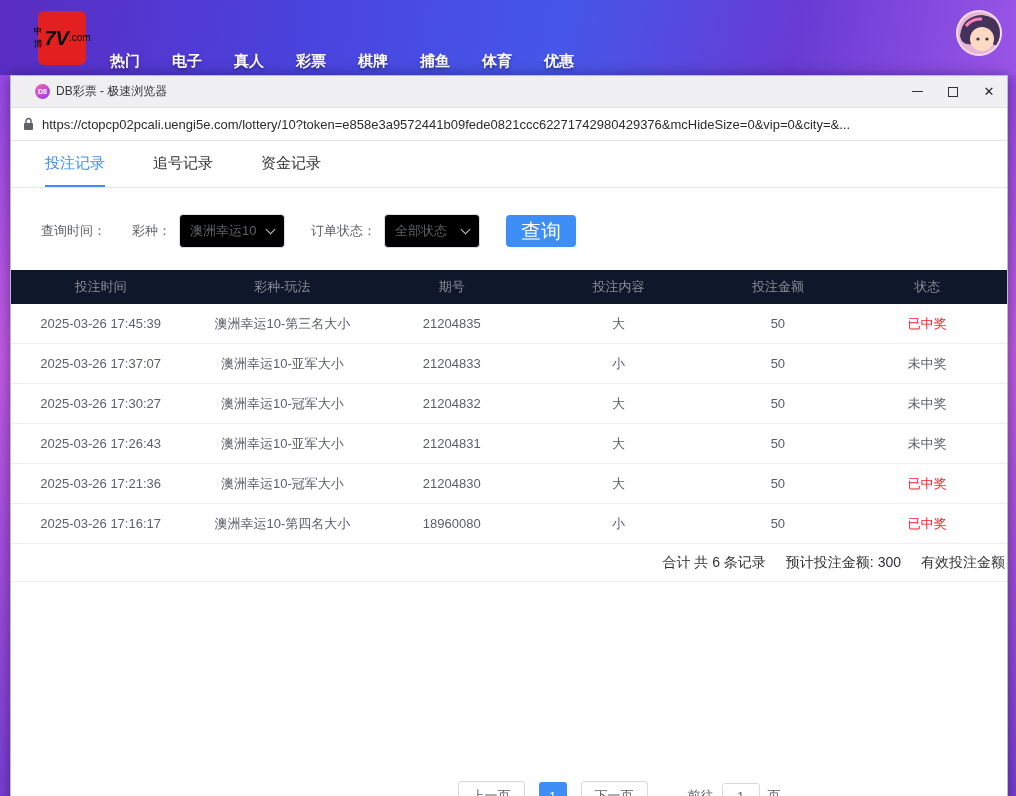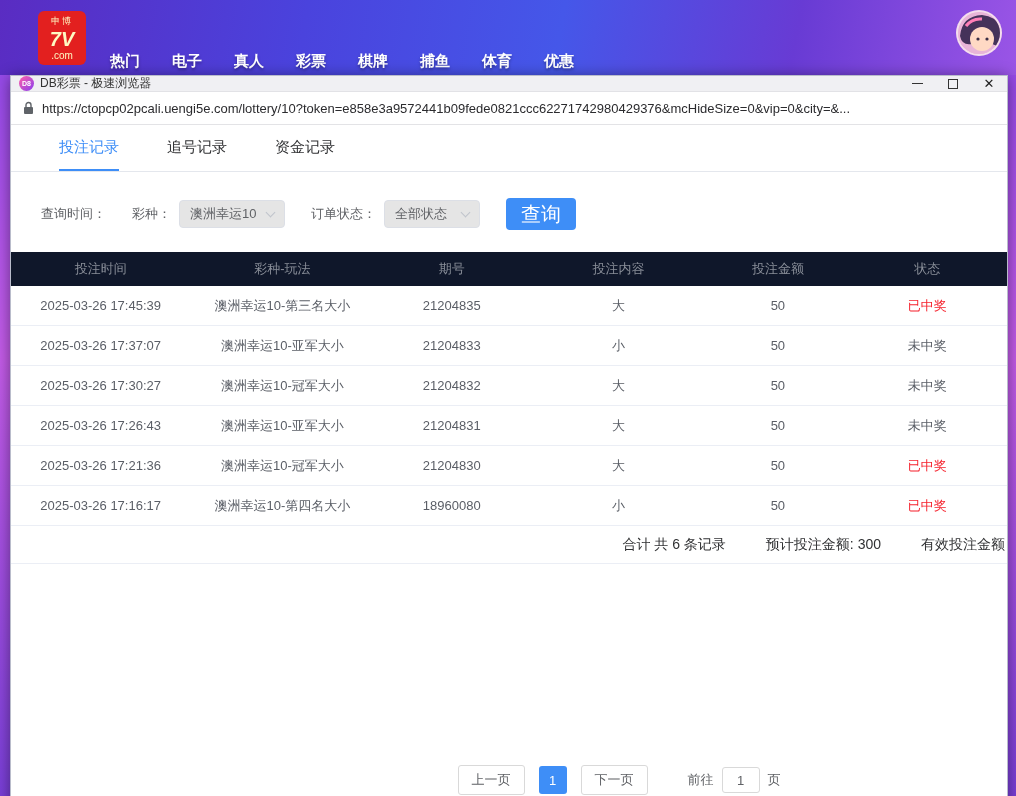--- a/index.html
+++ b/index.html
@@ -4,86 +4,86 @@
 <style>
   * { margin:0; padding:0; box-sizing:border-box; }
   html,body { width:1016px; height:796px; overflow:hidden;
     font-family:"Liberation Sans","DejaVu Sans",sans-serif; }
   body { background:linear-gradient(180deg,#8a46e8 0%,#c45ce8 45%,#7a3fd8 100%); position:relative; }
 
   
   .topbar { height:75px; display:flex; align-items:center; position:relative;
     background:linear-gradient(100deg,#5a2cc2 0%,#4a43dd 30%,#4557e9 55%,#683bd4 78%,#9a55e6 100%); }
   .logo { margin-left:38px; width:48px; height:54px; background:#e3201f; border-radius:6px;
-    display:flex; flex-direction:column; align-items:center; justify-content:center; color:#fef9c3; cursor:pointer; }
+    display:flex; flex-direction:row; align-items:center; justify-content:center; color:#000000; cursor:pointer; }
   .logo .t { font-size:9px; letter-spacing:2px; }
   .logo .m { font-size:20px; font-weight:bold; font-style:italic; line-height:1.1; }
   .logo .s { font-size:10px; }
   .nav-items { display:flex; margin-left:8px;margin-top:47px; }
   .nav-item { padding:0 16px; font-size:15px; font-weight:bold; color:#fff;
     text-shadow:0 2px 3px rgba(0,0,0,.35); cursor:pointer; white-space:nowrap; }
   .avatar { position:absolute; right:14px; top:10px; width:46px; height:46px; border-radius:50%;
     overflow:hidden; border:2px solid rgba(255,255,255,.55); cursor:pointer; background:#e8b4d8; }
 
   
   .window { position:absolute; left:10px; top:75px; width:998px; height:745px; background:#fff;
     box-shadow:0 2px 14px rgba(0,0,0,.45); border:1px solid #b9bccb; }
-  .titlebar { height:16px; background:#f0f0f3; display:flex; align-items:center; padding-left:8px;
+  .titlebar { height:32px; background:#f0f0f3; display:flex; align-items:center; padding-left:24px;
     border-bottom:1px solid #e2e2e6; }
   .favicon { width:15px; height:15px; border-radius:50%;
     background:linear-gradient(135deg,#ff5fa8,#8a3ff0); color:#fff; font-size:7px; font-weight:bold;
     display:flex; align-items:center; justify-content:center; }
   .wtitle { margin-left:6px; font-size:12px; color:#333; }
   .wcontrols { margin-left:auto; display:flex; height:100%; }
   .wbtn { width:36px; height:100%; display:flex; align-items:center; justify-content:center;
     color:#222; cursor:pointer; font-size:13px; }
   .ic-min { width:11px; border-top:1.4px solid #333; display:inline-block; }
   .ic-max { width:10px; height:10px; border:1.4px solid #333; display:inline-block; }
 
   .urlbar { height:33px; background:#fff; border-bottom:1px solid #e3e3e6; display:flex;
     align-items:center; padding:0 12px;text-align:right; }
   .urltext { margin-left:8px; font-size:13px; color:#2b2b2e; white-space:nowrap; overflow:hidden; }
 
   .content { position:relative; height:684px; background:#fff; overflow:hidden; }
 
   
-  .tabs { display:flex; padding-left:48px; border-bottom:1px solid #e4e7ed; height:47px; align-items:stretch; }
+  .tabs { display:flex; padding-left:34px; border-bottom:1px solid #e4e7ed; height:47px; align-items:stretch; }
   .tab { margin-right:48px; font-size:15px; color:#303133; display:flex; align-items:center;
     cursor:pointer; border-bottom:2px solid transparent; }
   .tab.active { color:#3e8ef7; border-bottom-color:#3e8ef7; }
 
   
   .filters { margin:26px 0 0 30px; display:flex; align-items:center; font-size:13px; color:#606266; }
   .flabel { white-space:nowrap; }
   .flabel.gap { margin-left:26px; }
   .btn-group { display:flex; margin-left:6px; }
   .fbtn { height:30px; line-height:28px; padding:0 13px; border:1px solid #dcdfe6; background:#fff;
     color:#606266; font-size:12.5px; margin-left:-1px; cursor:pointer; white-space:nowrap; }
   .fbtn.active { background:#3e8ef7; border-color:#3e8ef7; color:#fff; border-radius:4px 0 0 4px; margin-left:0; }
   .fbtn:last-child { border-radius:0 4px 4px 0; }
-  .sel { margin-left:8px; width:106px; height:28px; border:1px solid #dcdfe6; border-radius:4px;
+  .sel { margin-left:8px; width:106px; height:34px; border:1px solid #dcdfe6; border-radius:4px;
     display:flex; align-items:center; justify-content:space-between; padding:0 10px; color:#606266;
-    background:#e5e5e5; cursor:pointer; font-size:13px; }
+    background:#000000; cursor:pointer; font-size:13px; }
   .chev { width:7px; height:7px; border-right:1.5px solid #c0c4cc; border-bottom:1.5px solid #c0c4cc;
     transform:rotate(45deg); margin-top:-3px; }
   .query-btn { margin-left:26px; width:70px; height:32px; background:#3e8ef7; color:#fff; border:none;
     border-radius:4px; font-size:20px; cursor:pointer; }
 
   
   .table { margin-top:22px; }
   .thead { display:flex; height:34px; align-items:center; background:#0f172a; color:#8a8f99; font-size:13px; }
   .trow { display:flex; height:40px; align-items:center; border-bottom:1px solid #ebeef5;
     color:#5a5e66; font-size:13px; }
   .th,.td { text-align:center; overflow:hidden; white-space:nowrap; }
   .c1{width:18%} .c2{width:18.5%} .c3{width:15.5%} .c4{width:18%} .c5{width:14%} .c6{width:16%}
   .td.won { color:#f5222d; }
 
   
   .summary { display:flex; justify-content:flex-end; align-items:center; height:38px;
-    border-bottom:1px solid #ebeef5; font-size:14px; color:#303133; gap:40px; padding-right:2px; overflow:hidden; }
+    border-bottom:1px solid #ebeef5; font-size:14px; color:#303133; gap:20px; padding-right:2px; overflow:hidden; }
 
   
   .pagination { position:absolute; top:640px; left:0; right:0; display:flex; justify-content:center;
     align-items:center; gap:14px; font-size:13px; color:#606266; transform:translateX(110px); }
   .pbtn { padding:5px 13px; border:1px solid #d9d9d9; border-radius:3px; background:#fff; color:#606266;
     cursor:pointer; font-size:13px; }
   .pcur { width:28px; height:28px; background:#3e8ef7; color:#fff; border-radius:3px;
     display:flex; align-items:center; justify-content:center; cursor:pointer; }
   .goto { margin-left:26px; display:flex; align-items:center; gap:8px; }
   .goto input { width:38px; height:26px; border:1px solid #d9d9d9; border-radius:3px; text-align:center;

